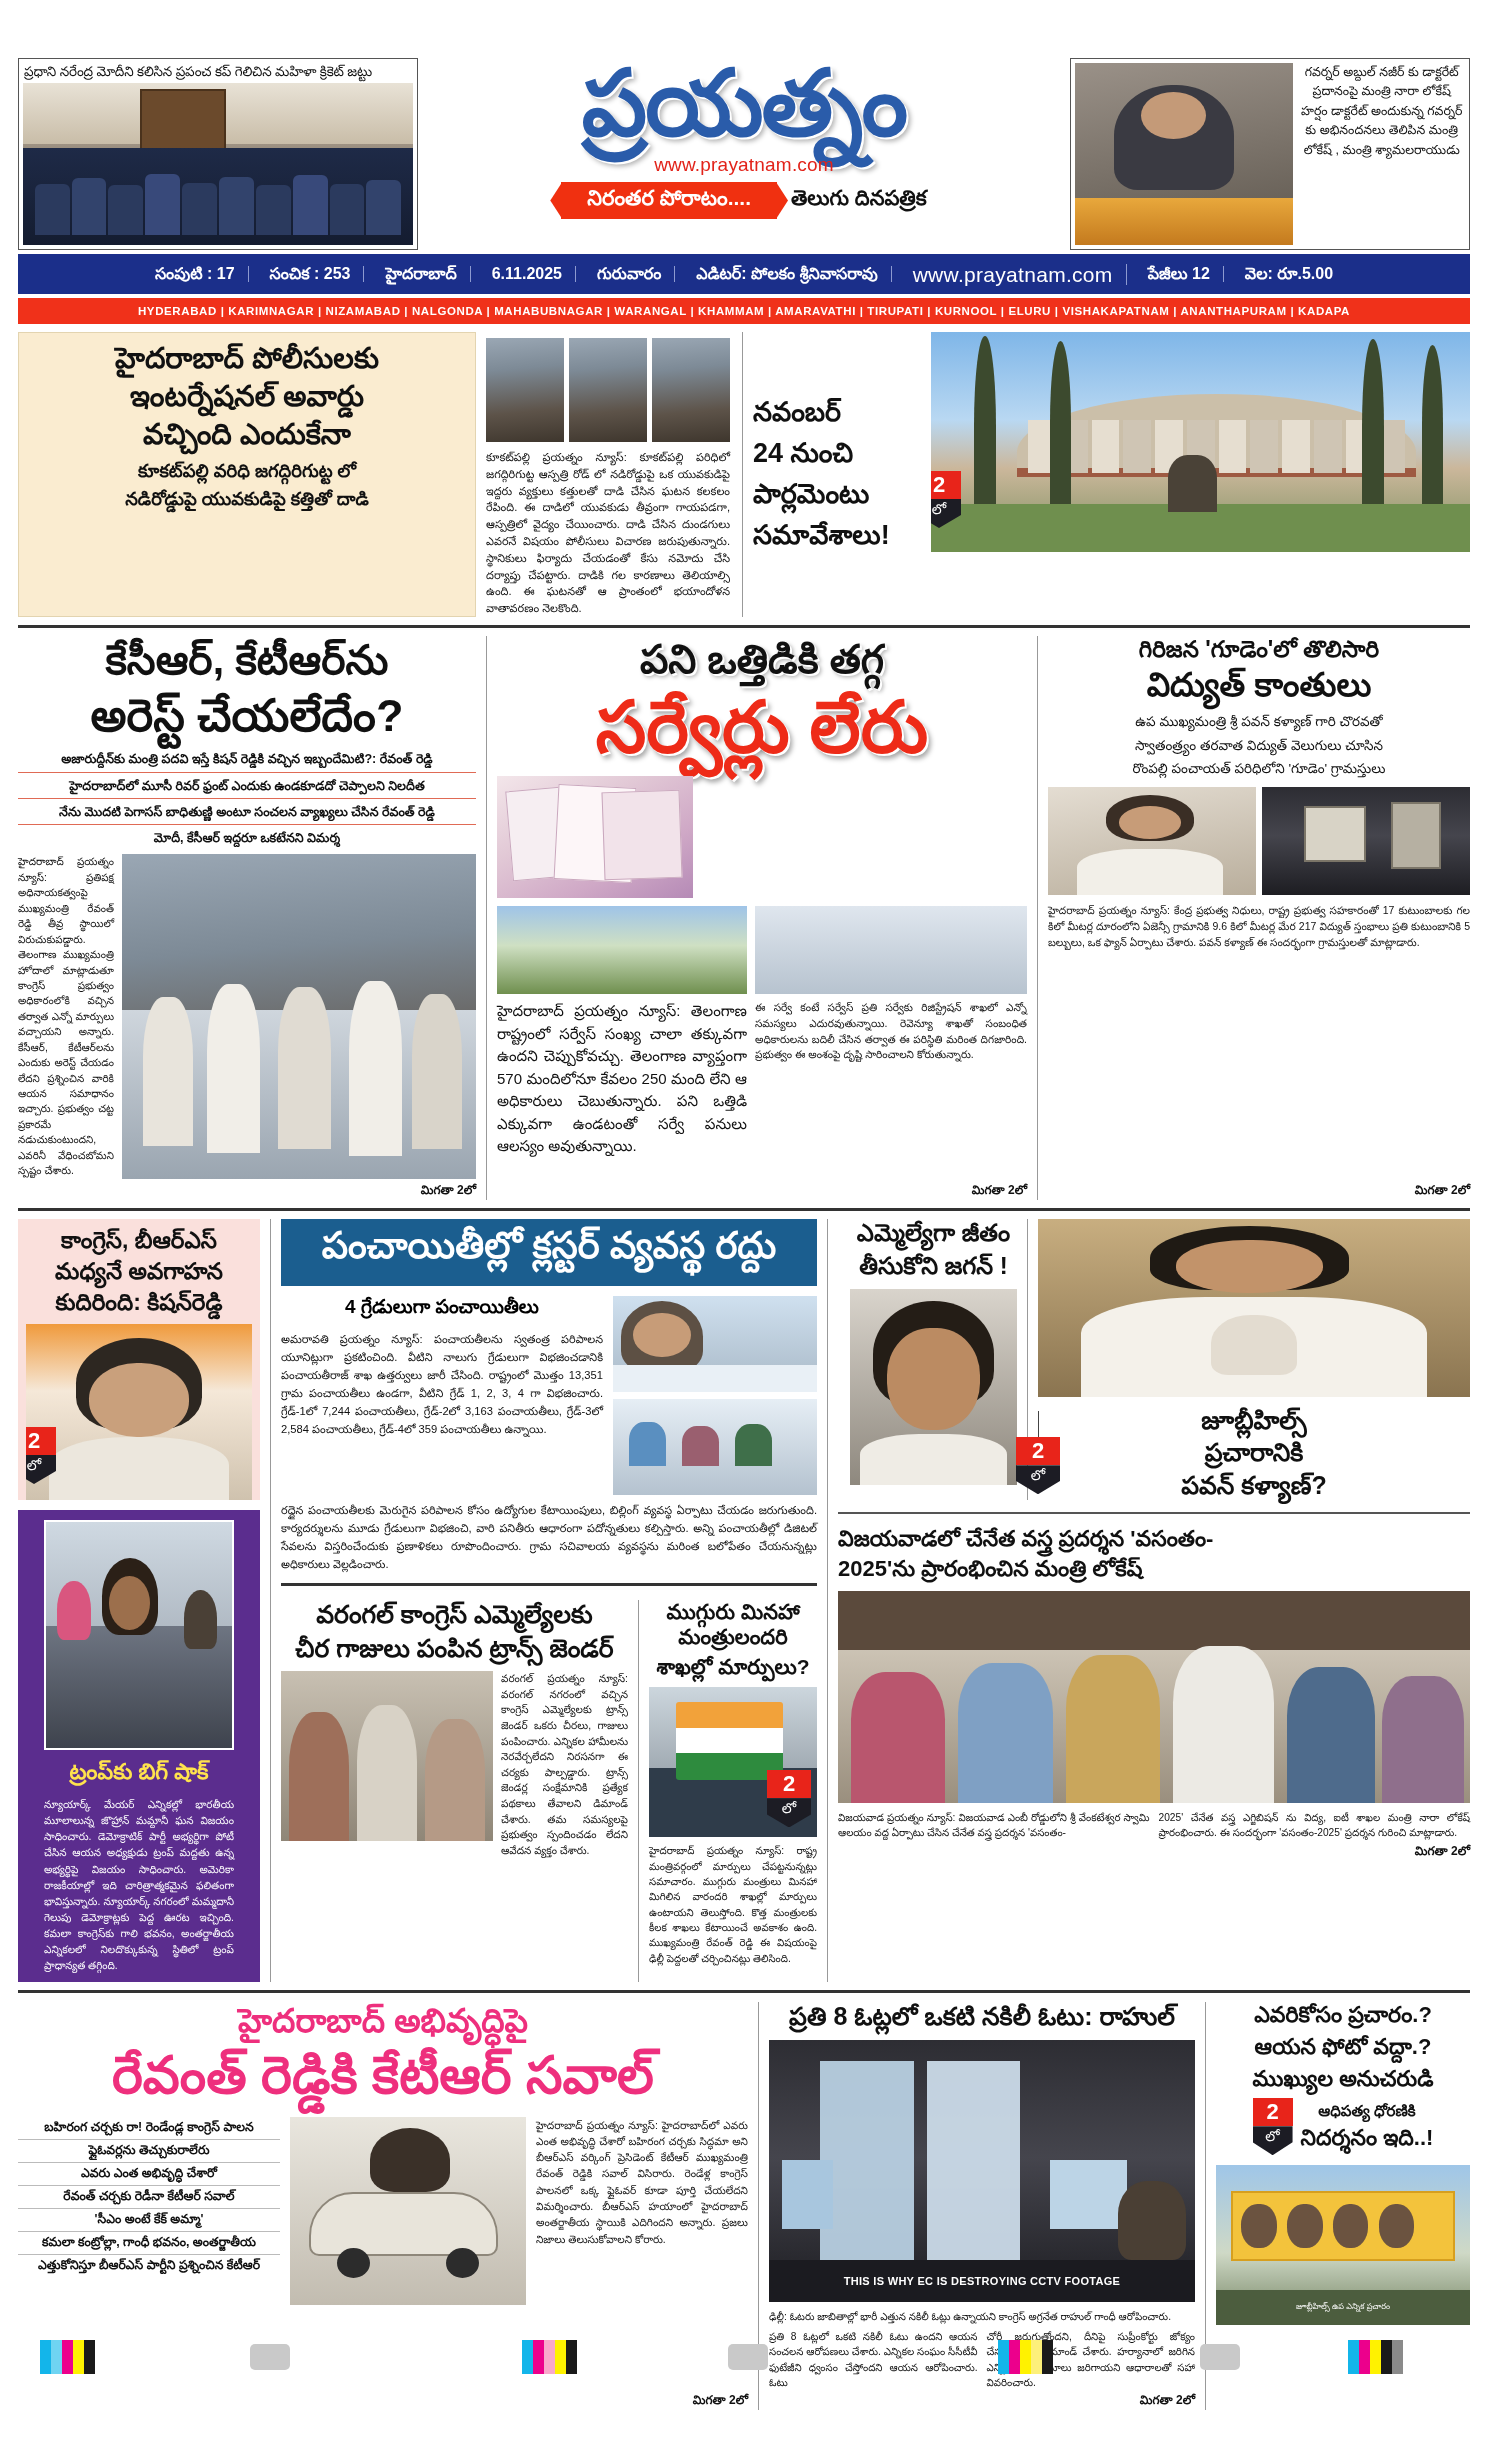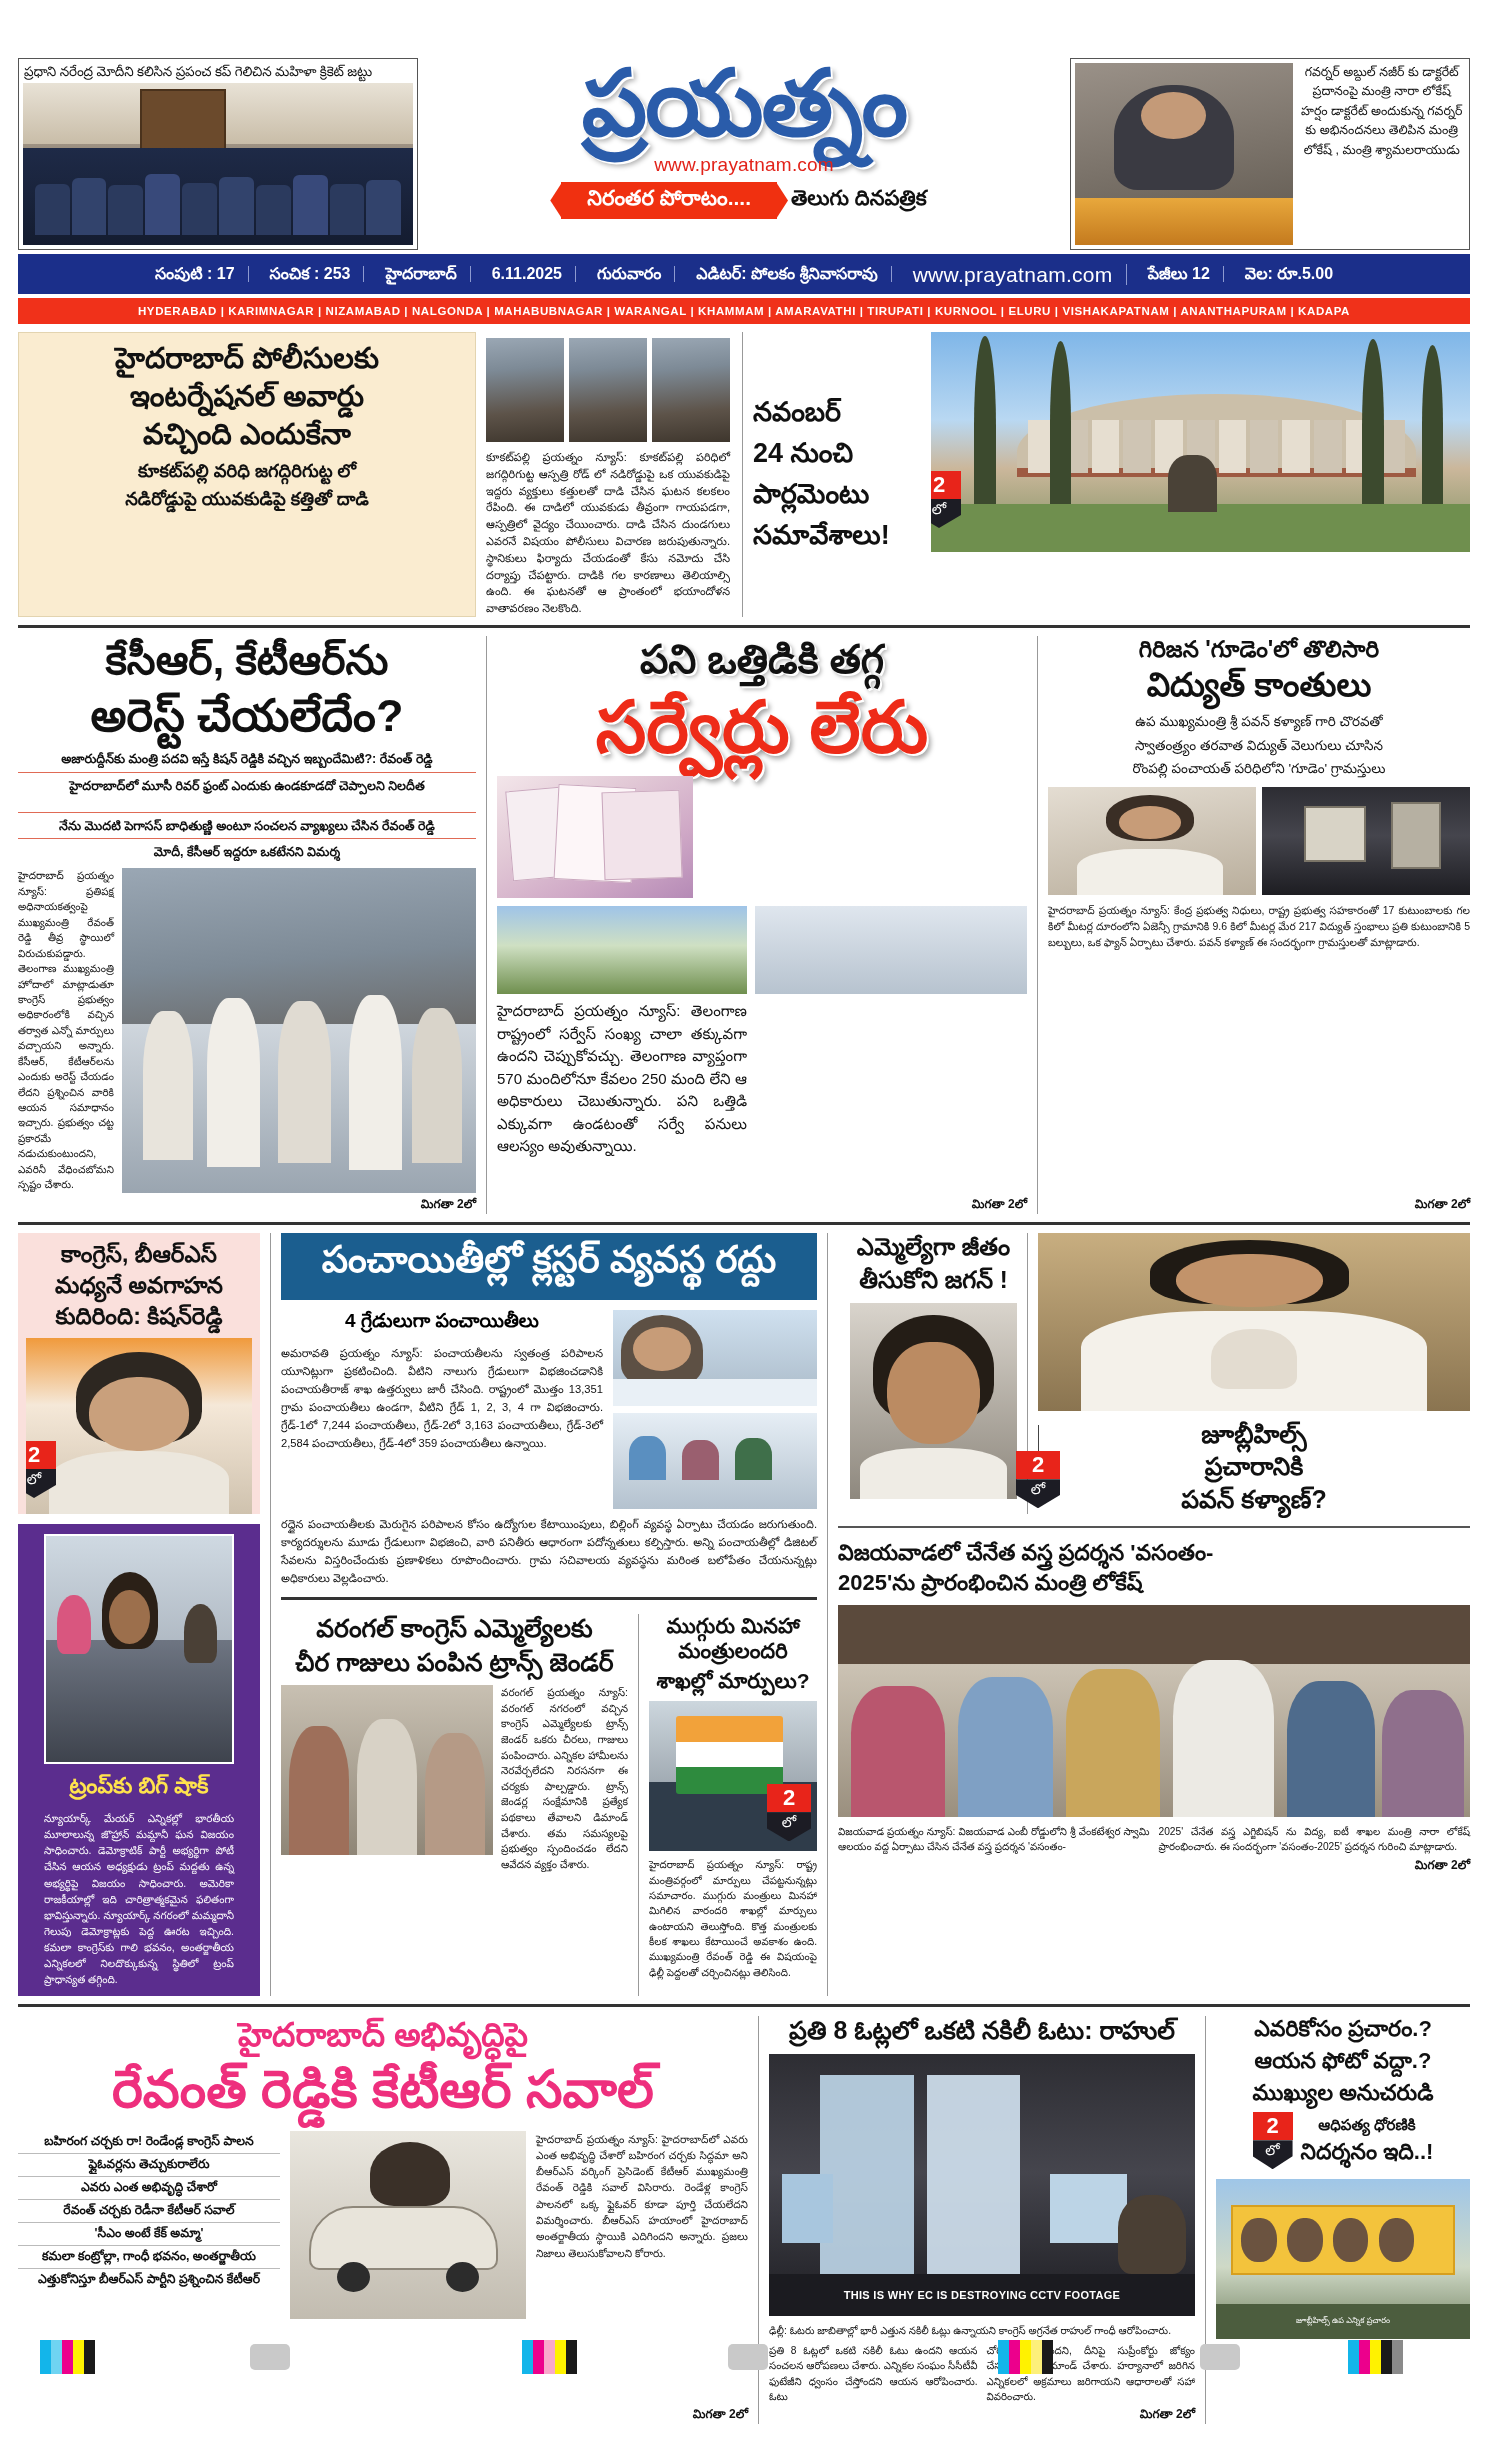--- a/index.html
+++ b/index.html
@@ -191,21 +191,21 @@
       </div>
     </div>
   </div>
 
   <div class="row" style="margin-top:8px;border-bottom:3px solid #333;padding-bottom:8px;">
 
     <div class="col" style="width:468px;padding-right:10px;">
       <div class="hl" style="font-size:41px;">కేసీఆర్, కేటీఆర్‌ను</div>
       <div class="hl" style="font-size:45px;margin-top:5px;">అరెస్ట్ చేయలేదేం?</div>
       <div class="sub" style="font-size:12.6px;font-weight:700;margin-top:8px;border-bottom:1px solid #e06a55;padding-bottom:3px;">అజారుద్దీన్‌కు మంత్రి పదవి ఇస్తే కిషన్ రెడ్డికి వచ్చిన ఇబ్బందేమిటి?: రేవంత్ రెడ్డి</div>
-      <div class="sub" style="font-size:12.6px;font-weight:700;margin-top:4px;border-bottom:1px solid #e06a55;padding-bottom:17px;">హైదరాబాద్‌లో మూసీ రివర్ ఫ్రంట్ ఎందుకు ఉండకూడదో చెప్పాలని నిలదీత</div>
+      <div class="sub" style="font-size:12.6px;font-weight:700;margin-top:4px;border-bottom:1px solid #e06a55;padding-bottom:3px;">హైదరాబాద్‌లో మూసీ రివర్ ఫ్రంట్ ఎందుకు ఉండకూడదో చెప్పాలని నిలదీత</div>
       <div class="sub" style="font-size:12.6px;font-weight:700;margin-top:4px;border-bottom:1px solid #e06a55;padding-bottom:3px;">నేను మొదటి పెగాసస్ బాధితుణ్ణి అంటూ సంచలన వ్యాఖ్యలు చేసిన రేవంత్ రెడ్డి</div>
       <div class="sub" style="font-size:12.6px;font-weight:700;margin-top:4px;">మోదీ, కేసీఆర్ ఇద్దరూ ఒకటేనని విమర్శ</div>
       <div class="row" style="margin-top:7px;gap:8px;flex:1;">
         <div class="body-text" style="width:96px;font-size:10.3px;line-height:1.5;">హైదరాబాద్ ప్రయత్నం న్యూస్: ప్రతిపక్ష అధినాయకత్వంపై ముఖ్యమంత్రి రేవంత్ రెడ్డి తీవ్ర స్థాయిలో విరుచుకుపడ్డారు. తెలంగాణ ముఖ్యమంత్రి హోదాలో మాట్లాడుతూ కాంగ్రెస్ ప్రభుత్వం అధికారంలోకి వచ్చిన తర్వాత ఎన్నో మార్పులు వచ్చాయని అన్నారు. కేసీఆర్, కేటీఆర్‌లను ఎందుకు అరెస్ట్ చేయడం లేదని ప్రశ్నించిన వారికి ఆయన సమాధానం ఇచ్చారు. ప్రభుత్వం చట్ట ప్రకారమే నడుచుకుంటుందని, ఎవరినీ వేధించబోమని స్పష్టం చేశారు.</div>
         <div class="photo-ph ph-crowd" style="flex:1;min-height:182px;position:relative;">
           <div style="position:absolute;left:0;bottom:0;right:0;height:52%;background:linear-gradient(180deg,#cfd6dd,#9aa5b0)"></div>
           <div style="position:absolute;left:6%;bottom:10%;width:14%;height:46%;background:#e8e4dc;border-radius:40% 40% 0 0"></div>
           <div style="position:absolute;left:24%;bottom:8%;width:15%;height:52%;background:#f1eee8;border-radius:40% 40% 0 0"></div>
           <div style="position:absolute;left:44%;bottom:9%;width:15%;height:50%;background:#e0dbd2;border-radius:40% 40% 0 0"></div>
           <div style="position:absolute;left:64%;bottom:7%;width:15%;height:54%;background:#f1eee8;border-radius:40% 40% 0 0"></div>
@@ -227,20 +227,21 @@
           <div style="position:absolute;left:54%;top:12%;width:40%;height:72%;background:#f2e3ea;border:1px solid #c9a7bd;transform:rotate(-2deg)"></div>
         </div>
       </div>
       <div class="row" style="margin-top:8px;gap:8px;flex:1;">
         <div class="col" style="width:250px;">
           <div class="photo-ph ph-green" style="height:88px;"></div>
           <div class="body-text" style="margin-top:6px;font-size:15px;line-height:1.5;">హైదరాబాద్ ప్రయత్నం న్యూస్: తెలంగాణ రాష్ట్రంలో సర్వేస్ సంఖ్య చాలా తక్కువగా ఉందని చెప్పుకోవచ్చు. తెలంగాణ వ్యాప్తంగా 570 మందిలోనూ కేవలం 250 మంది లేని ఆ అధికారులు చెబుతున్నారు. పని ఒత్తిడి ఎక్కువగా ఉండటంతో సర్వే పనులు ఆలస్యం అవుతున్నాయి.</div>
         </div>
         <div class="col" style="flex:1;">
           <div class="photo-ph" style="height:88px;background:linear-gradient(180deg,#dfe6ee,#b7c3cf);"></div>
+          <div class="body-text" style="margin-top:6px;font-size:10.5px;line-height:1.5;">ఈ సర్వే కంటే సర్వేస్ ప్రతి సర్వేకు రిజిస్ట్రేషన్ శాఖలో ఎన్నో సమస్యలు ఎదురవుతున్నాయి. రెవెన్యూ శాఖతో సంబంధిత అధికారులను బదిలీ చేసిన తర్వాత ఈ పరిస్థితి మరింత దిగజారింది. ప్రభుత్వం ఈ అంశంపై దృష్టి సారించాలని కోరుతున్నారు.</div>
         </div>
       </div>
       <div class="cont" style="margin-top:3px;">మిగతా 2లో</div>
     </div>
 
     <div class="vrule" style="margin-right:10px;"></div>
 
     <div class="col" style="flex:1;">
       <div class="hl" style="font-size:23px;">గిరిజన 'గూడెం'లో తొలిసారి</div>
       <div class="hl" style="font-size:33px;margin-top:3px;">విద్యుత్ కాంతులు</div>

